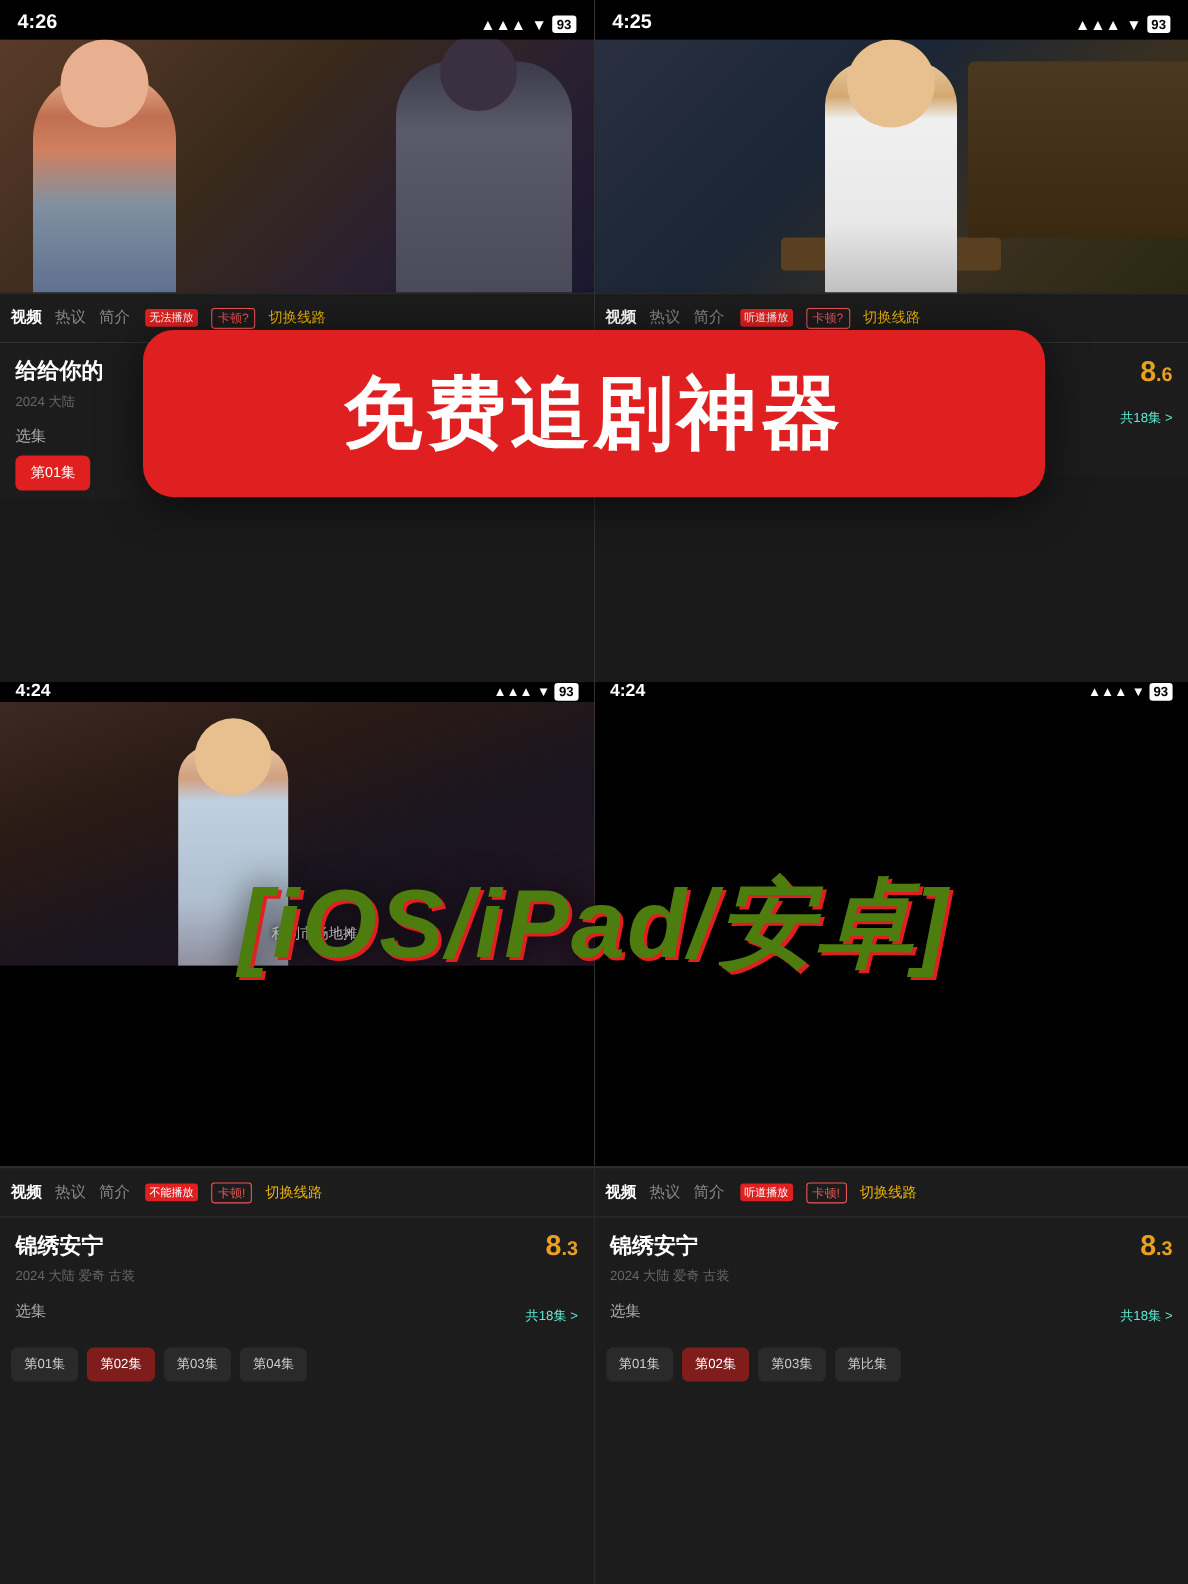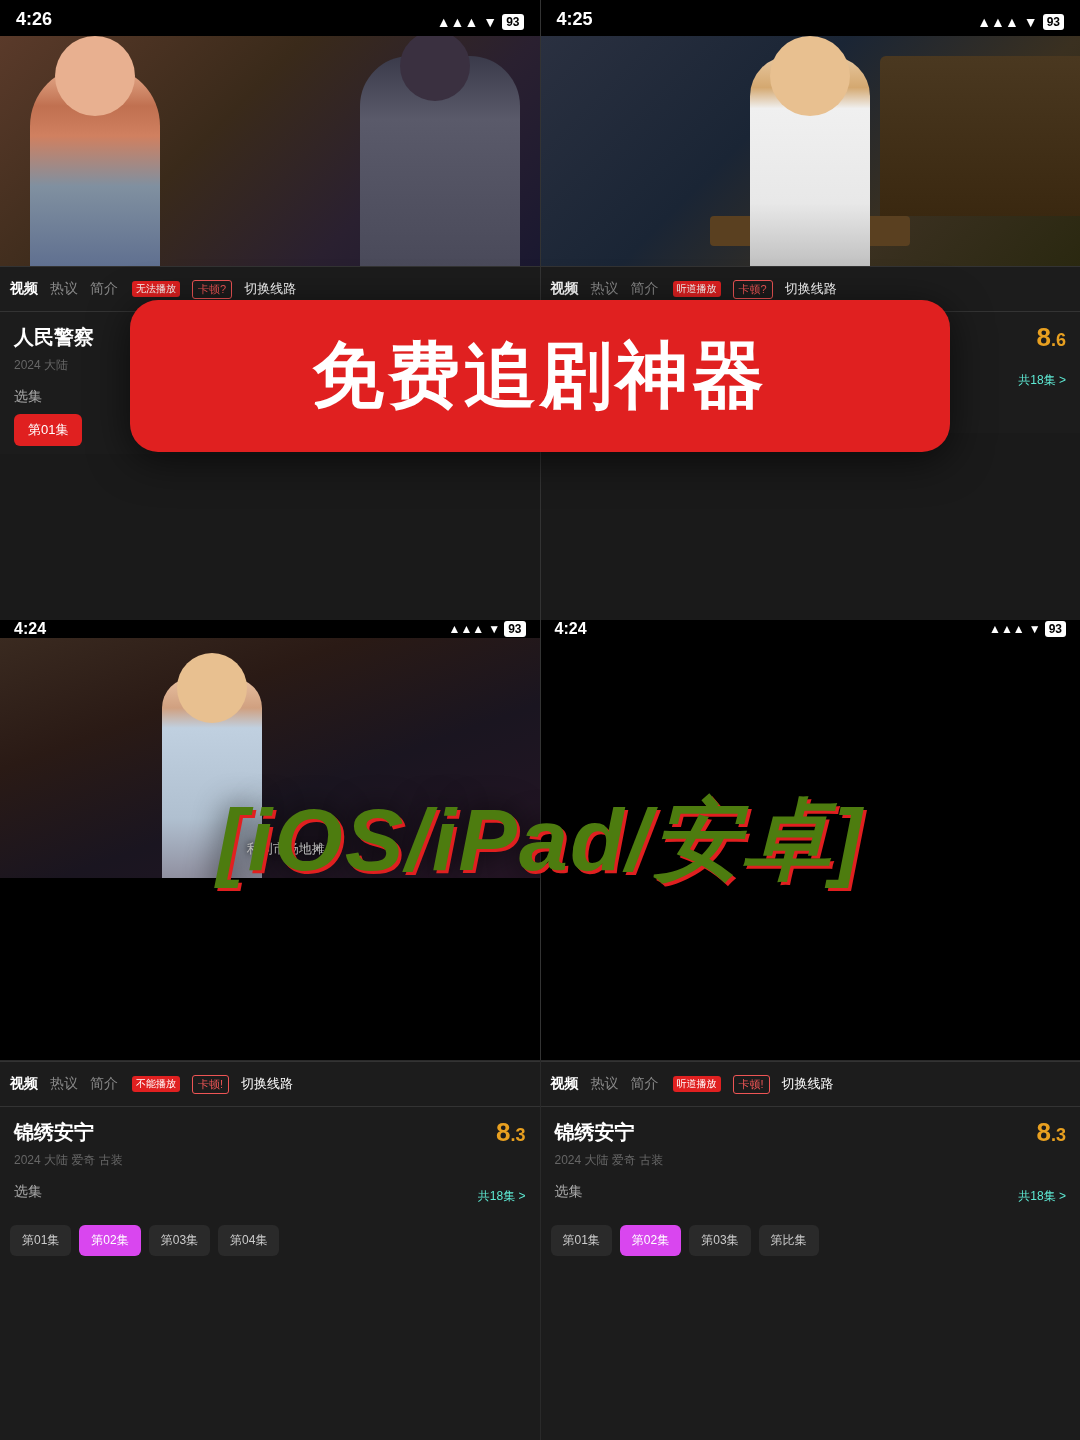--- a/index.html
+++ b/index.html
@@ -158,21 +158,21 @@
     }
     .tab-warning {
       background: none;
       color: #e55;
       font-size: 11px;
       border: 1px solid #e55;
       border-radius: 3px;
       padding: 1px 5px;
     }
     .tab-switch {
-      color: #ffffff;
+      color: #eab308;
       font-size: 13px;
     }
 
     
     .info-bar {
       padding: 10px 14px 6px;
       background: #1c1c1c;
     }
     .show-title-row {
       display: flex;
@@ -334,21 +334,21 @@
     }
     .ep-btn-sm {
       padding: 7px 12px;
       border-radius: 6px;
       font-size: 12px;
       background: #2a2a2a;
       color: #ccc;
       white-space: nowrap;
     }
     .ep-btn-sm-active {
-      background: #d946ef;
+      background: #7f1d1d;
       color: #fff;
     }
 
     
     .woman-fig {
       position: absolute;
       bottom: 0; left: 30%; 
       width: 100px; height: 200px;
       background: linear-gradient(180deg, #e8c0a0 0%, #d0a080 15%, #c0d0e0 25%, #b0c0d0 70%, #9090a0 100%);
       border-radius: 30px 30px 0 0;
@@ -414,21 +414,21 @@
       <span class="tab-active">视频</span>
       <span>热议</span>
       <span>简介</span>
       <span class="tab-red-badge">无法播放</span>
       <span class="tab-warning">卡顿?</span>
       <span class="tab-switch">切换线路</span>
     </div>
 
     <div class="info-bar">
       <div class="show-title-row">
-        <span class="show-title">人民警察</span>
+        <span class="show-title">给给你的</span>
         <span class="score">
           <span>8</span><span class="score-decimal">.8</span>
         </span>
       </div>
       <div class="show-meta">2024   大陆</div>
     </div>
 
     <div class="episode-section">
       <div class="episode-label">选集</div>
       <div class="episode-row">

